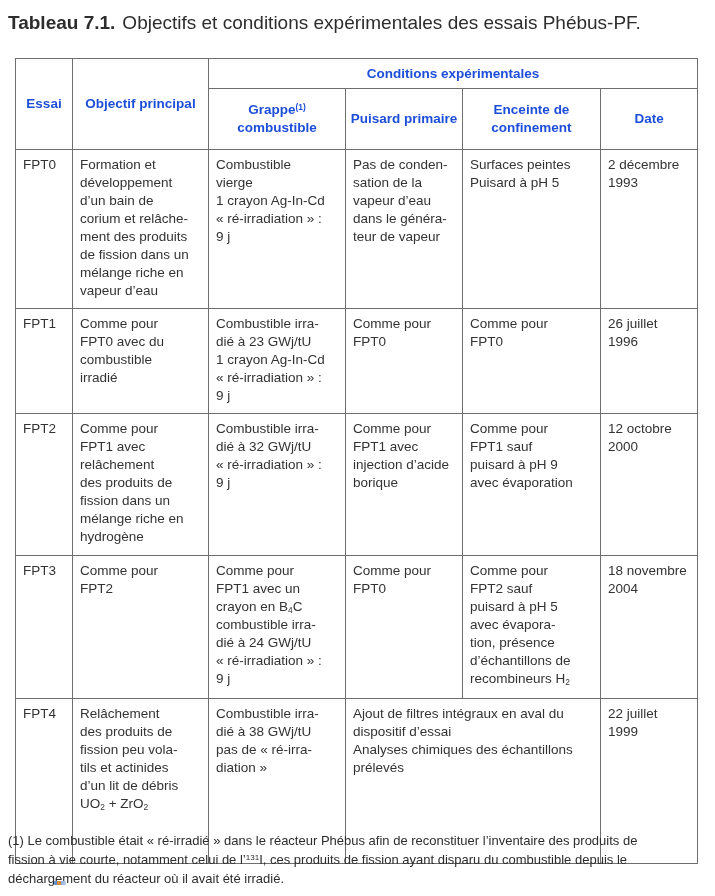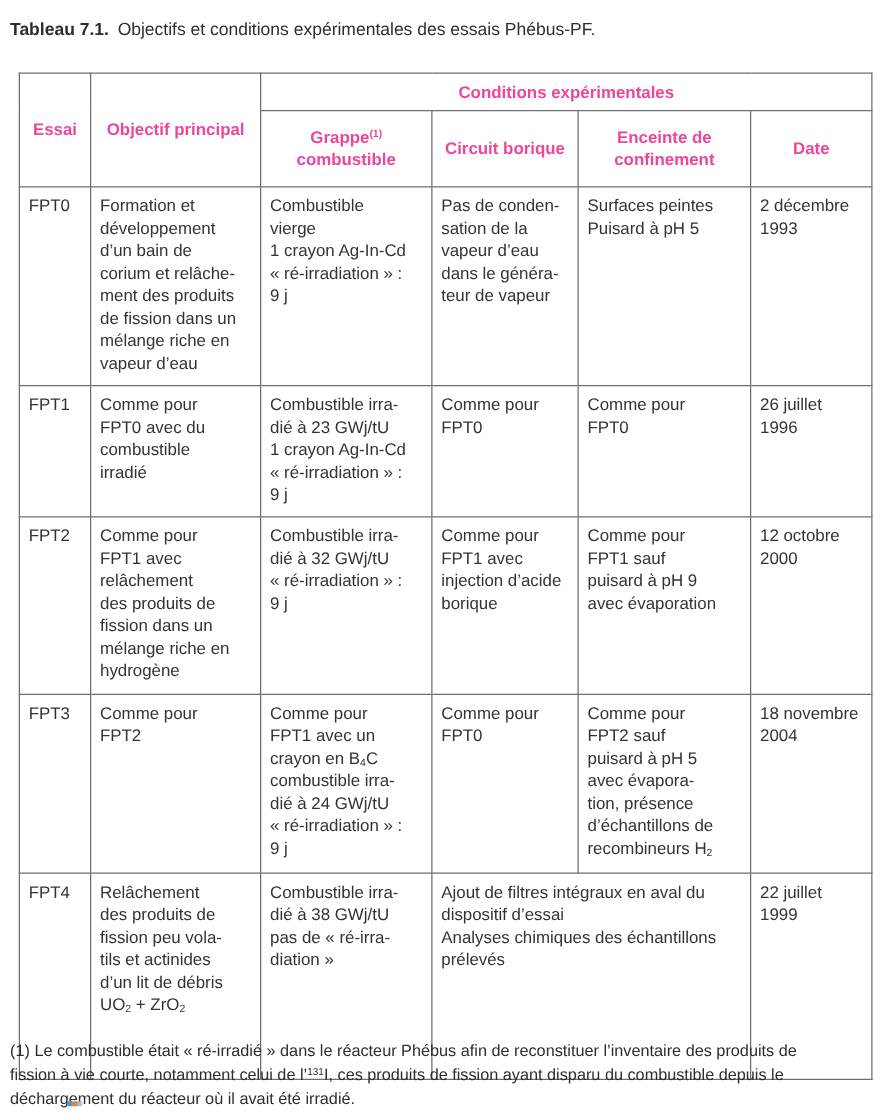--- a/index.html
+++ b/index.html
@@ -1,37 +1,37 @@
 <!DOCTYPE html>
 <html><head>
 <meta charset="utf-8">
 <style>
   html,body { margin:0; padding:0; background:#ffffff; }
   .page {
     position:relative; width:715px; height:896px; background:#ffffff;
     font-family:"Liberation Sans", sans-serif; color:#333333; overflow:hidden;
   }
   .doc-title {
-    position:absolute; left:8px; top:13px; font-size:14px; line-height:20px; color:#2d2d2d;
+    position:absolute; left:8px; top:13px; font-size:19px; line-height:20px; color:#2d2d2d;
     white-space:nowrap;
   }
   .doc-title .cap-num { font-weight:bold; margin-right:7px; }
   table.main {
     position:absolute; left:15px; top:58px; width:682px;
     border-collapse:collapse; table-layout:fixed;
     border:1.5px solid #696969;
   }
   th, td {
     border:1px solid #6f6f6f;
     font-size:13.5px; line-height:18px; color:#333333;
     white-space:pre-line; overflow:hidden;
   }
   th {
     font-weight:bold; text-align:center; vertical-align:middle;
-    padding:2px 4px; color:#ec4899;
+    padding:2px 4px; color:#1d4ed8;
   }
   td {
     vertical-align:top; text-align:left; padding:6px 7px 4px 7px;
   }
   tr.hr1 { height:30px; }
   tr.hr2 { height:61px; }
   tr.r0 { height:159px; }
   tr.r1 { height:105px; }
   tr.r2 { height:142px; }
   tr.r3 { height:143px;margin-left:40px; }
@@ -69,21 +69,21 @@
     </colgroup>
     <thead>
       <tr class="hr1">
         <th rowspan="2">Essai</th>
         <th rowspan="2">Objectif principal</th>
         <th colspan="4">Conditions expérimentales</th>
       </tr>
       <tr class="hr2">
         <th>Grappe<sup>(1)</sup>
 combustible</th>
-        <th>Circuit borique</th>
+        <th>Puisard primaire</th>
         <th>Enceinte de
 confinement</th>
         <th>Date</th>
       </tr>
     </thead>
     <tbody>
       <tr class="r0">
         <td>FPT0</td>
         <td>Formation et
 développement

